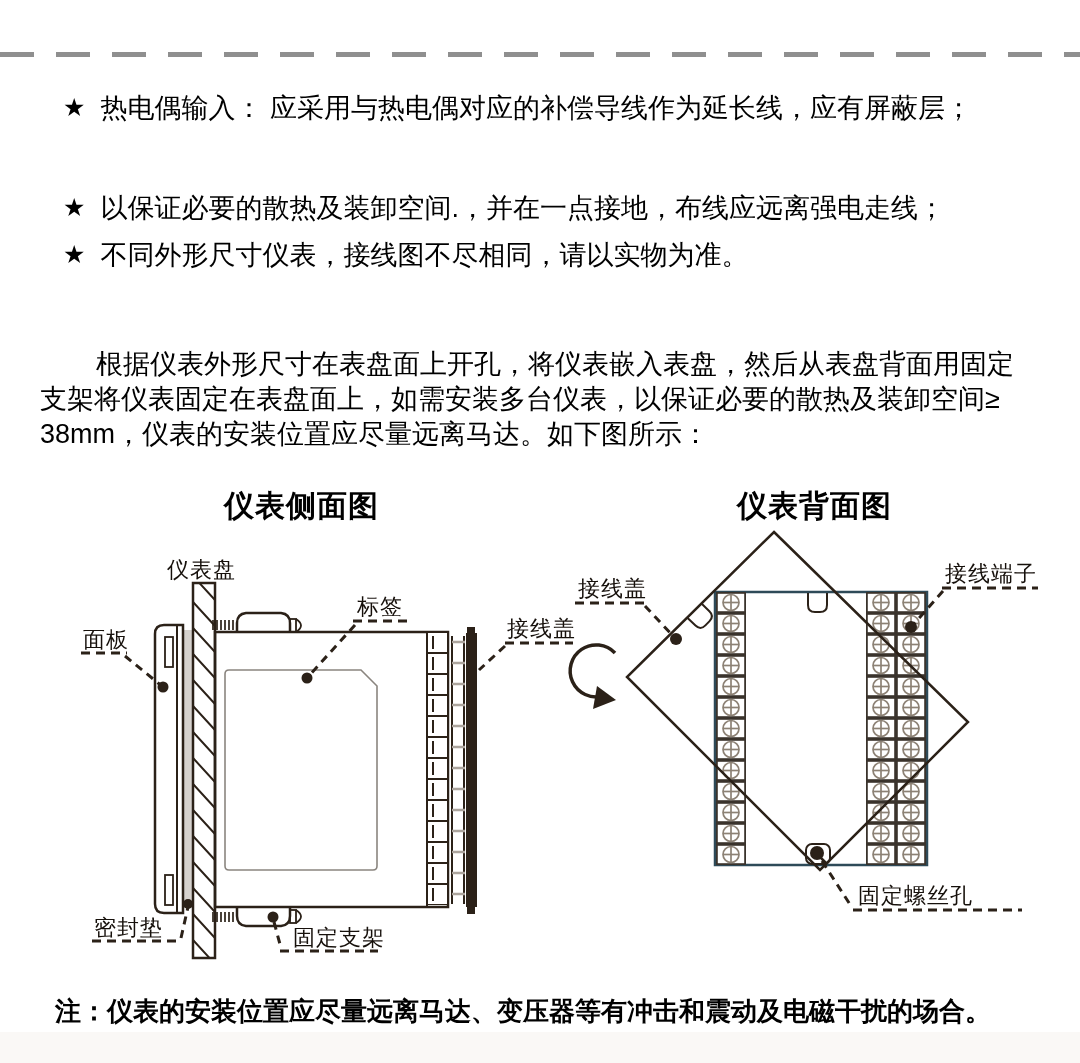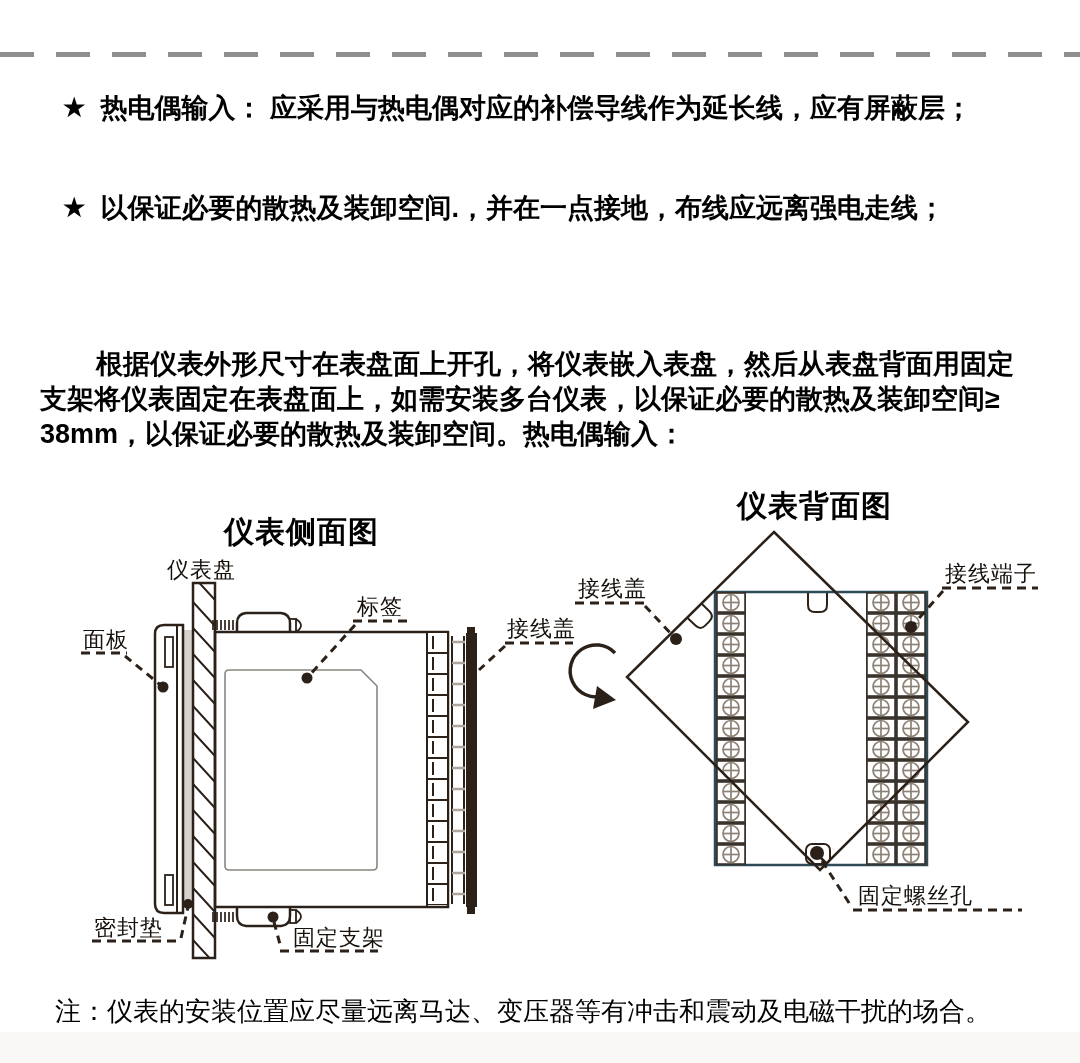--- a/index.html
+++ b/index.html
@@ -1,49 +1,50 @@
 <!DOCTYPE html>
 <html><head>
 <meta charset="utf-8">
 <style>
   html,body{margin:0;padding:0;}
   .page{position:relative;width:1080px;height:1063px;background:#ffffff;overflow:hidden;
         font-family:"Liberation Sans",sans-serif;color:#000;}
   .dash-sep{position:absolute;left:0;top:52px;width:1080px;height:5px;
         background:repeating-linear-gradient(90deg,#8f8f8f 0 34px,transparent 34px 56px);}
-  .bullet{position:absolute;left:63px;white-space:nowrap;font-weight:700;font-size:27px;line-height:30px;}
+  .bullet{position:absolute;left:63px;white-space:nowrap;font-weight:400;font-size:27px;line-height:30px;}
   .bullet .star{display:inline-block;font-size:25px;margin-right:15px;transform:translateY(-1px);}
-  .para-line{position:absolute;left:40px;white-space:nowrap;font-weight:700;font-size:27px;line-height:32px;}
+  .para-line{position:absolute;left:40px;white-space:nowrap;font-weight:400;font-size:27px;line-height:32px;}
   .indent{padding-left:56px;}
   .fig-title{position:absolute;font-family:"Liberation Serif",serif;font-weight:700;font-size:30px;
         letter-spacing:1px;white-space:nowrap;}
-  .note{position:absolute;left:55px;top:994px;font-weight:400;font-size:26px;white-space:nowrap;}
+  .note{position:absolute;left:55px;top:994px;font-weight:700;font-size:26px;white-space:nowrap;}
   .bottom-strip{position:absolute;left:0;top:1032px;width:1080px;height:31px;background:#faf8f6;}
   svg.fig{position:absolute;overflow:visible;}
   .dlabel{font-family:"Liberation Sans",sans-serif;font-size:22px;fill:#16100b;letter-spacing:1px;}
   .ul{stroke:#2b2118;stroke-width:3;stroke-dasharray:9 6;fill:none;}
   .lead{stroke:#2b2118;stroke-width:3;stroke-dasharray:8 6;fill:none;}
   .ink{stroke:#2b2118;fill:none;}
   .inkf{fill:#2b2118;stroke:none;}
 </style>
 </head>
 <body>
 
 <div class="page">
 
   <div class="dash-sep"></div>
 
   <div class="bullet" style="top:93px"><span class="star">★</span><span>热电偶输入： 应采用与热电偶对应的补偿导线作为延长线，应有屏蔽层；</span></div>
   <div class="bullet" style="top:193px"><span class="star">★</span><span>以保证必要的散热及装卸空间.，并在一点接地，布线应远离强电走线；</span></div>
+  <div class="bullet" style="top:240px"><span class="star">★</span><span>不同外形尺寸仪表，接线图不尽相同，请以实物为准。</span></div>
 
   <div class="para-line indent" style="top:348px">根据仪表外形尺寸在表盘面上开孔，将仪表嵌入表盘，然后从表盘背面用固定</div>
   <div class="para-line" style="top:383px">支架将仪表固定在表盘面上，如需安装多台仪表，以保证必要的散热及装卸空间≥</div>
-  <div class="para-line" style="top:418px">38mm，以保证必要的散热及装卸空间。热电偶输入：</div>
+  <div class="para-line" style="top:418px">38mm，仪表的安装位置应尽量远离马达。如下图所示：</div>
 
-  <div class="fig-title" style="left:224px;top:512px">仪表侧面图</div>
+  <div class="fig-title" style="left:224px;top:486px">仪表侧面图</div>
   <div class="fig-title" style="left:737px;top:486px">仪表背面图</div>
 
   <svg class="fig" style="left:60px;top:480px" width="520" height="500" viewBox="0 0 520 500">
     <defs>
       <clipPath id="wallclip">
           <rect x="133" y="103" width="22" height="375"></rect>
         </clipPath>
       <pattern id="sidecell" width="21" height="21" patternUnits="userSpaceOnUse" x="367" y="152">
         <rect x="0" y="0" width="21" height="21" fill="#fff" stroke="#2b2118" stroke-width="2"></rect>
         <line x1="6" y1="4" x2="6" y2="17" stroke="#2b2118" stroke-width="2"></line>

